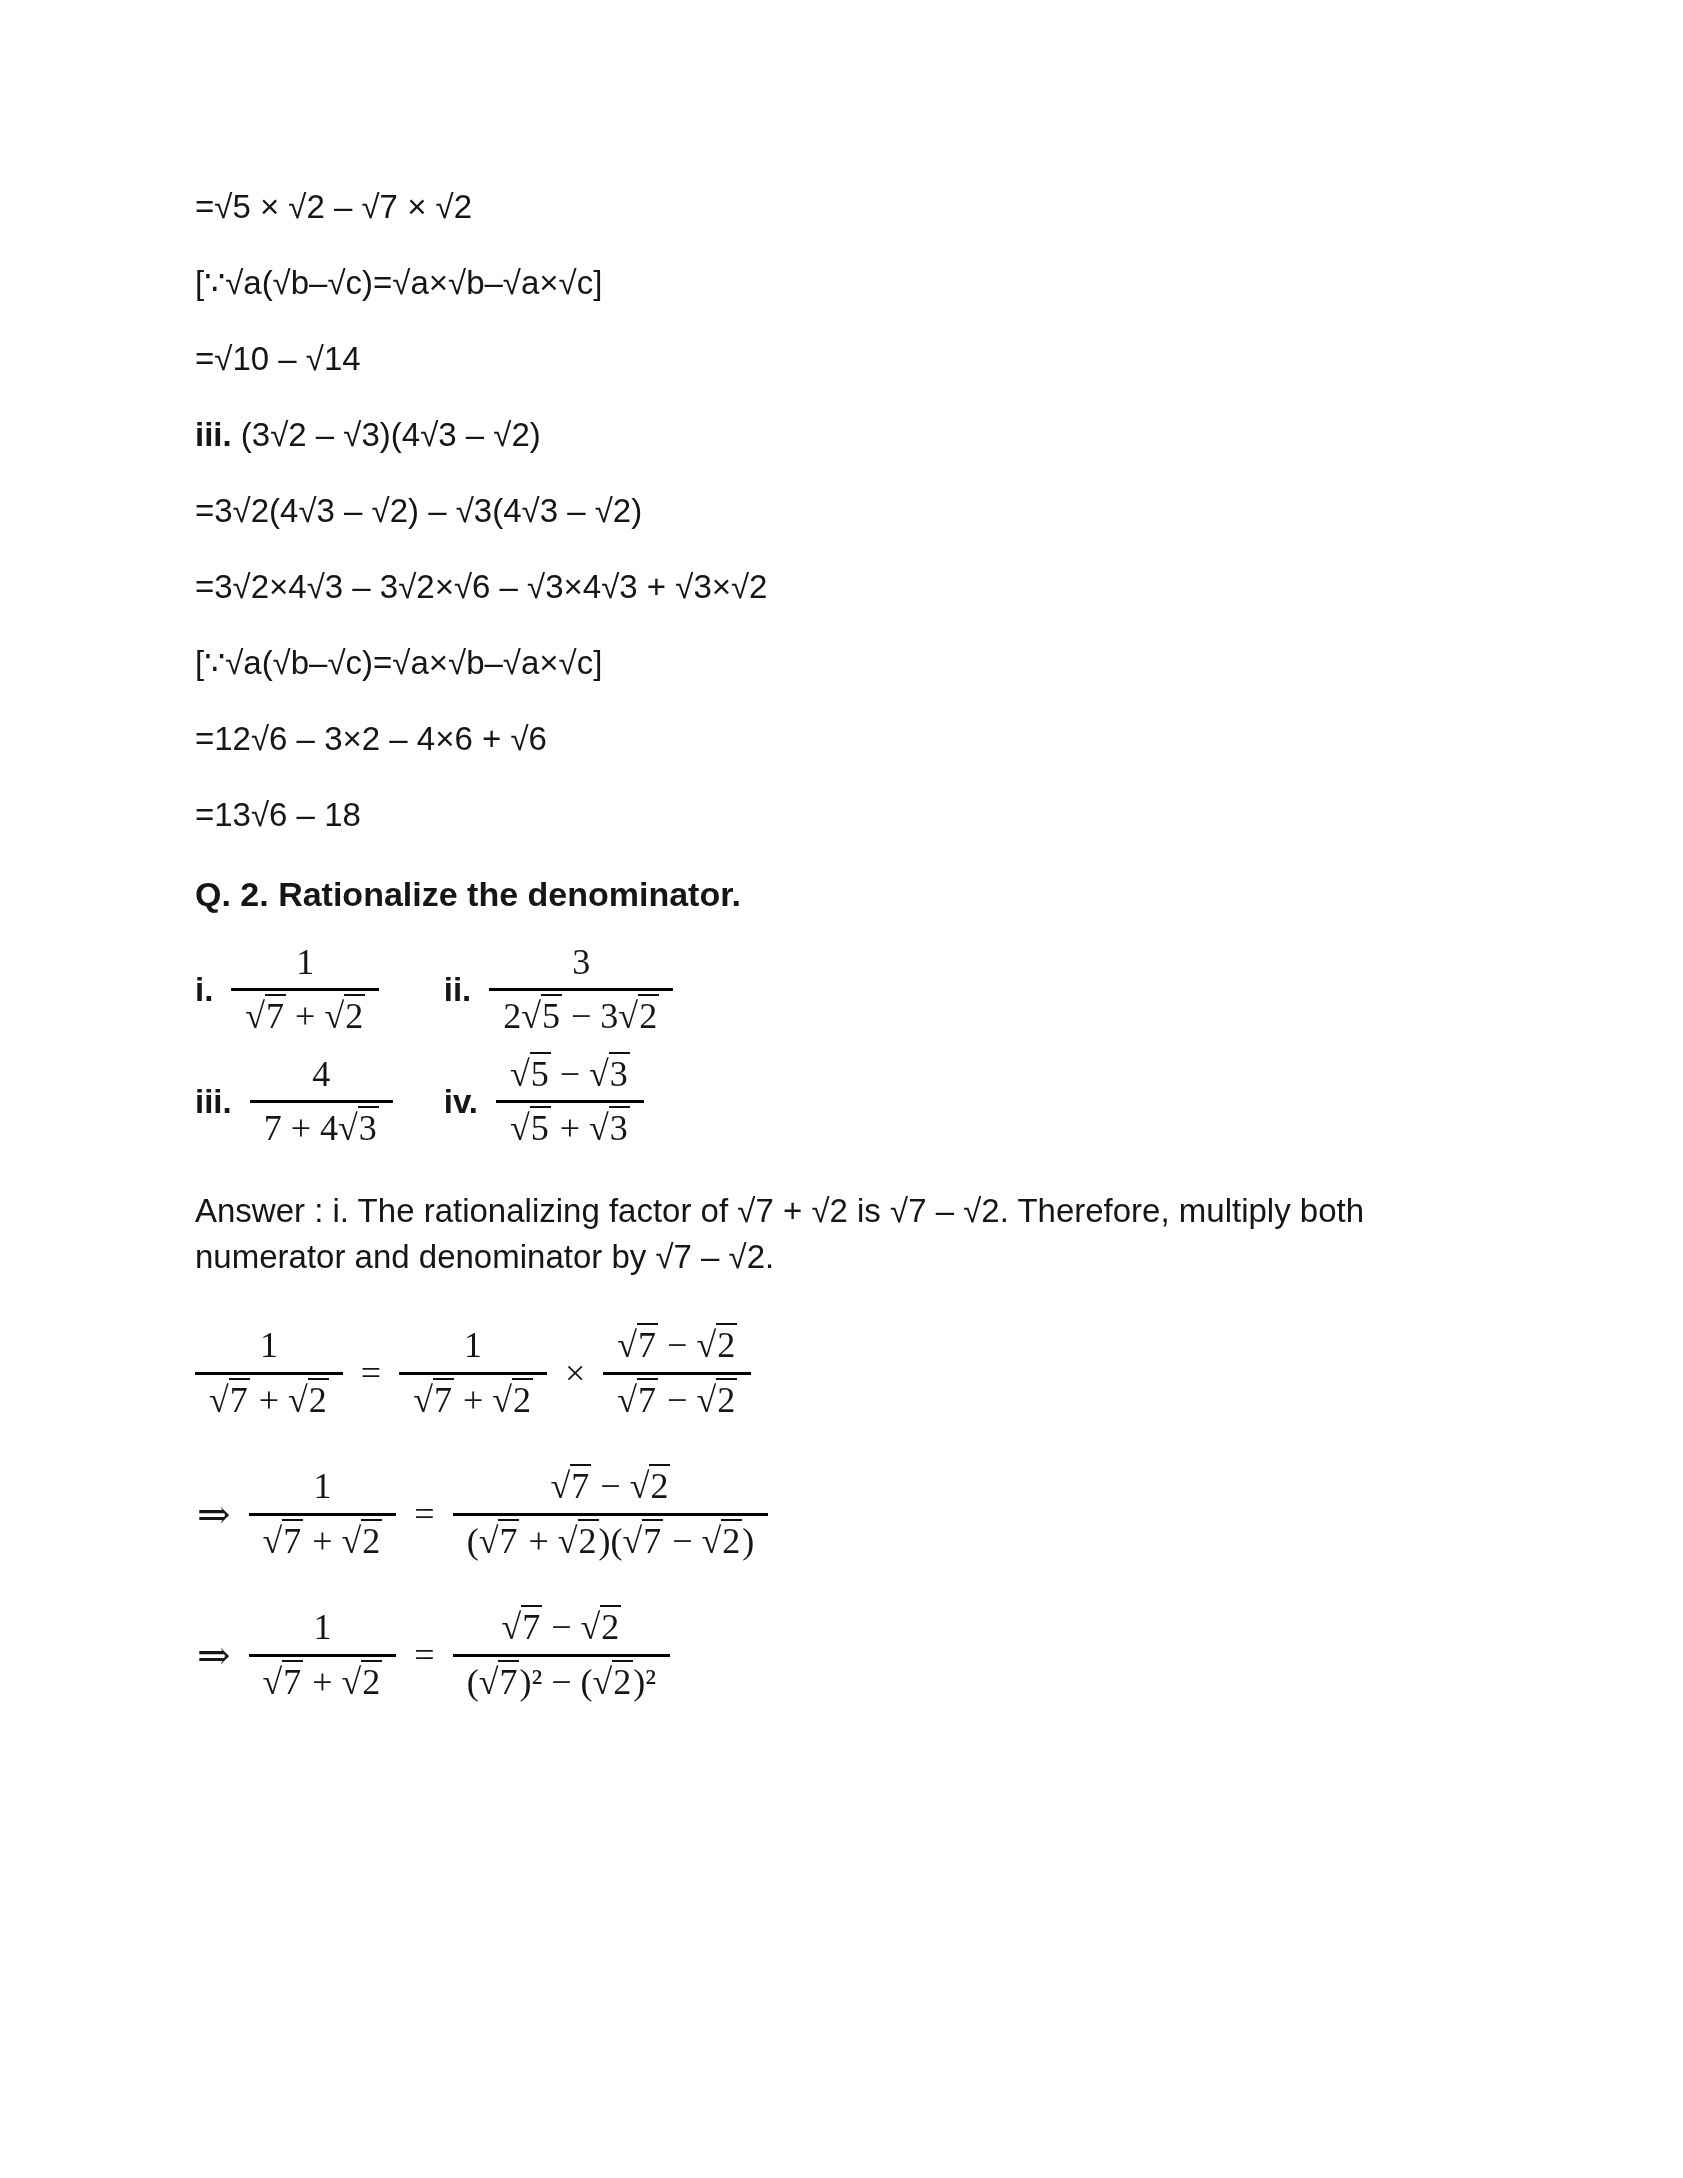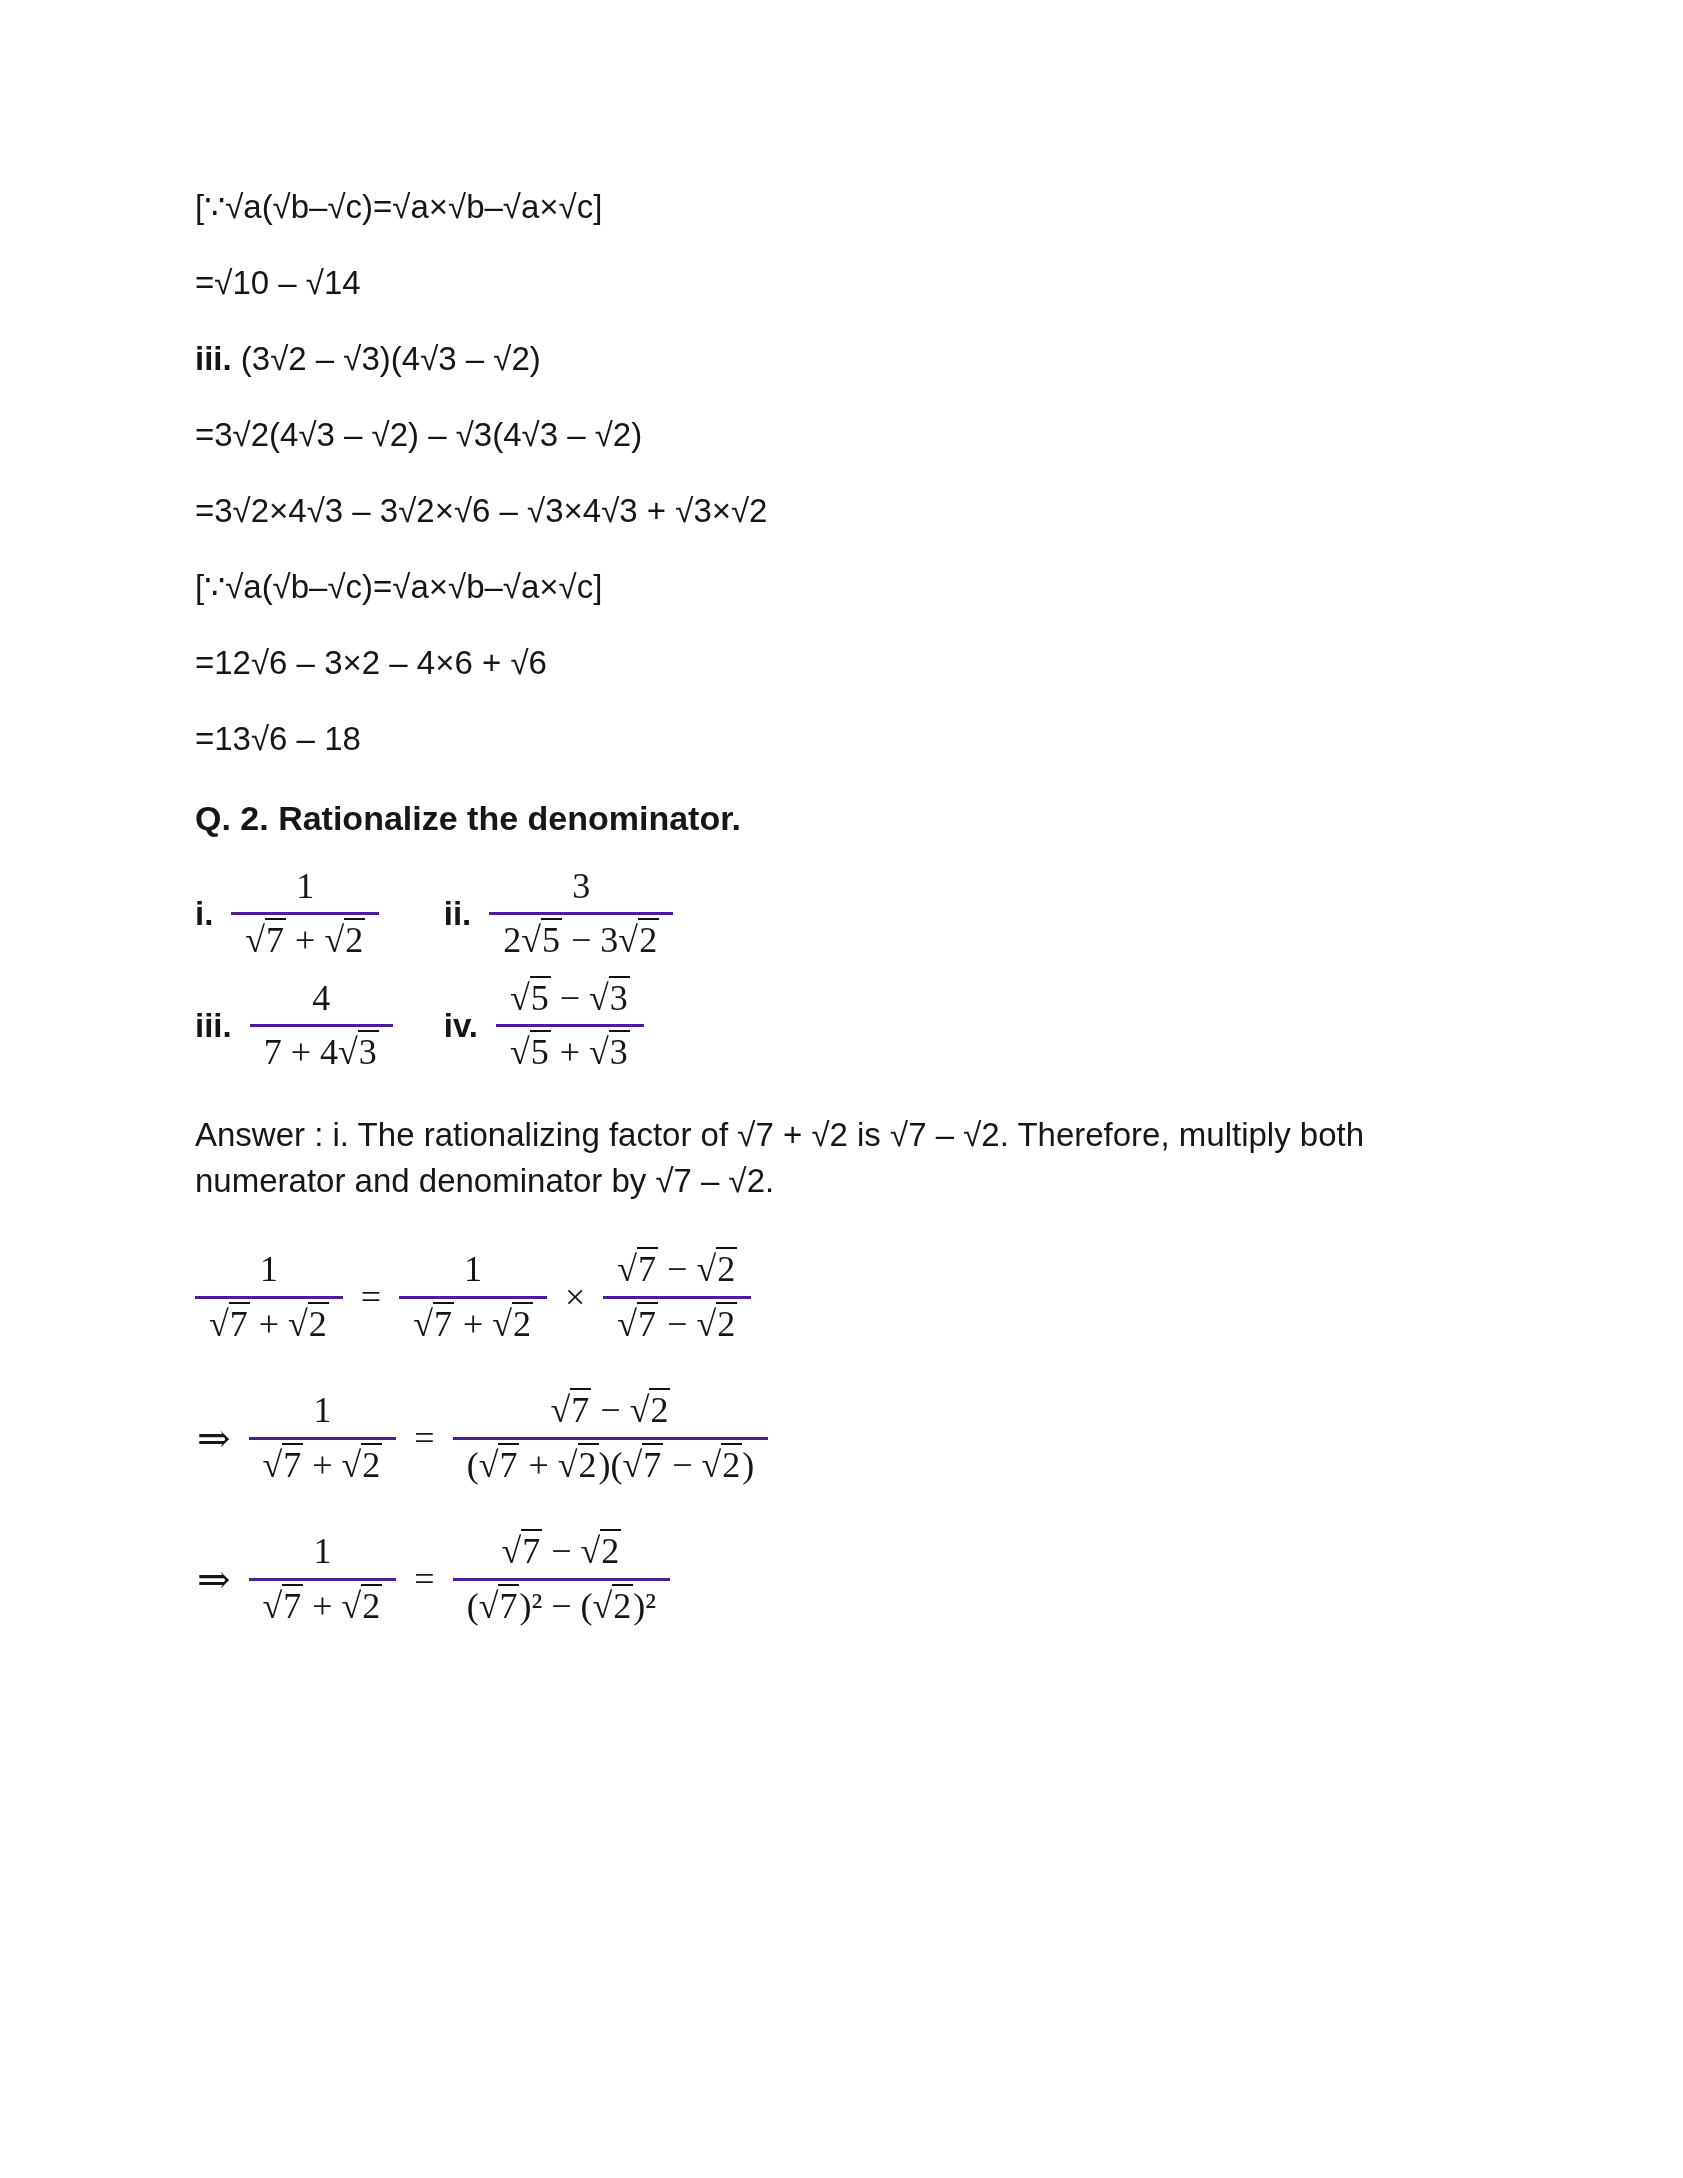--- a/index.html
+++ b/index.html
@@ -12,36 +12,37 @@
   .text-line b{font-weight:bold;}
   .q2-heading{font-size:34px;font-weight:bold;line-height:40px;margin:12px 0 26px 0;}
   
   .mathzone{font-family:"Liberation Serif","DejaVu Serif",serif;}
   .q2-grid{display:grid;grid-template-columns:repeat(2,auto);justify-content:start;
            column-gap:51px;row-gap:12px;margin:0 0 34px 0;}
   .q2-item{display:flex;align-items:center;gap:18px;}
   .ilabel{font-family:"Liberation Sans","DejaVu Sans",sans-serif;font-weight:bold;font-size:33px;}
   .frac{display:inline-flex;flex-direction:column;align-items:center;font-size:36px;line-height:1.15;}
   .frac .num{padding:2px 14px 5px 14px;text-align:center;white-space:nowrap;}
-  .frac .den{border-top:3px solid #4c1d95;padding:5px 14px 2px 14px;text-align:center;white-space:nowrap;}
+  .frac .den{border-top:3px solid #000000;padding:5px 14px 2px 14px;text-align:center;white-space:nowrap;}
   .rad{white-space:nowrap;}
   .radand{border-top:2px solid #111;padding:0 2px 0 1px;}
   .answer{font-size:33px;line-height:46px;margin:36px 0 0 0;width:1257px;}
   .answer b{font-weight:normal;}
   .equations{margin-top:36px;}
   .eq{display:flex;align-items:center;gap:16px;font-size:36px;margin-bottom:26px;min-height:115px;}
   .sym{padding:0 2px;}
   .sym.arrow{font-size:40px;}
 </style>
 </head>
 <body>
 
 <div class="content">
 
   <div>
+      <div class="text-line">=√5 × √2 – √7 × √2</div>
       <div class="text-line">[∵√a(√b–√c)=√a×√b–√a×√c]</div>
       <div class="text-line">=√10 – √14</div>
       <div class="text-line"><b>iii.</b> (3√2 – √3)(4√3 – √2)</div>
       <div class="text-line">=3√2(4√3 – √2) – √3(4√3 – √2)</div>
       <div class="text-line">=3√2×4√3 – 3√2×√6 – √3×4√3 + √3×√2</div>
       <div class="text-line">[∵√a(√b–√c)=√a×√b–√a×√c]</div>
       <div class="text-line">=12√6 – 3×2 – 4×6 + √6</div>
       <div class="text-line">=13√6 – 18</div>
     </div>
 

